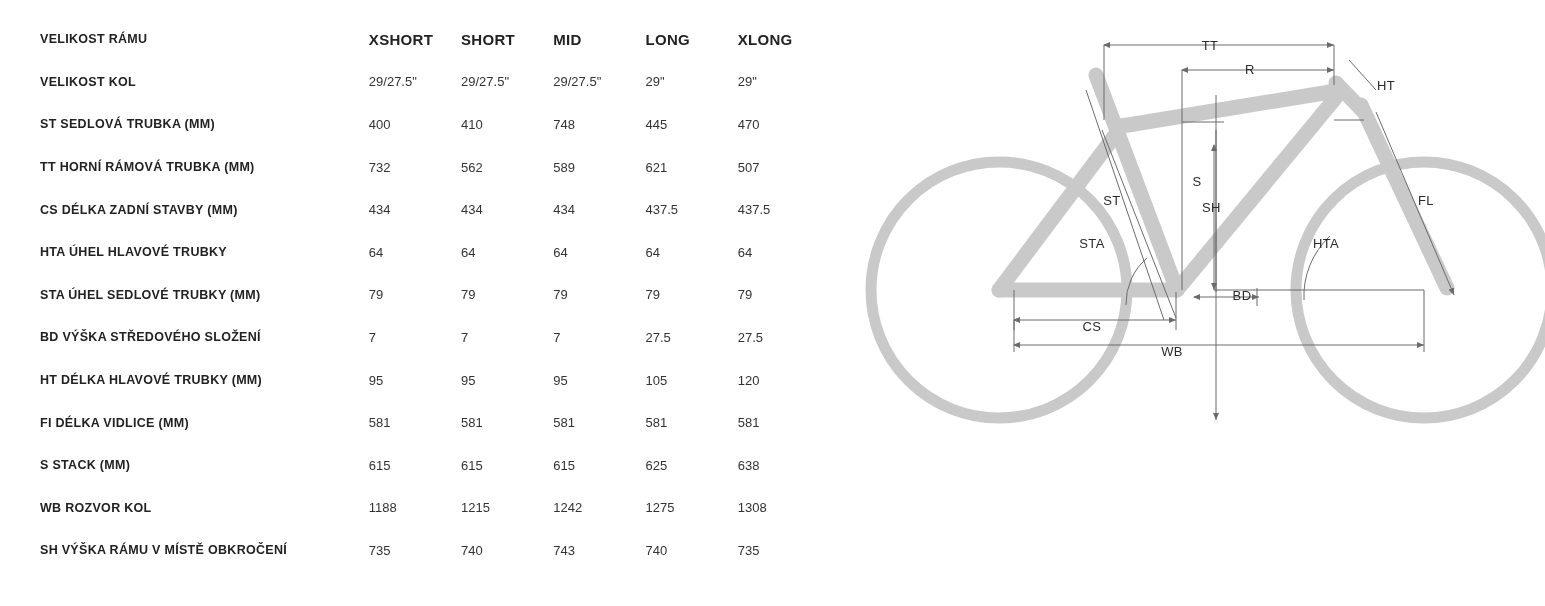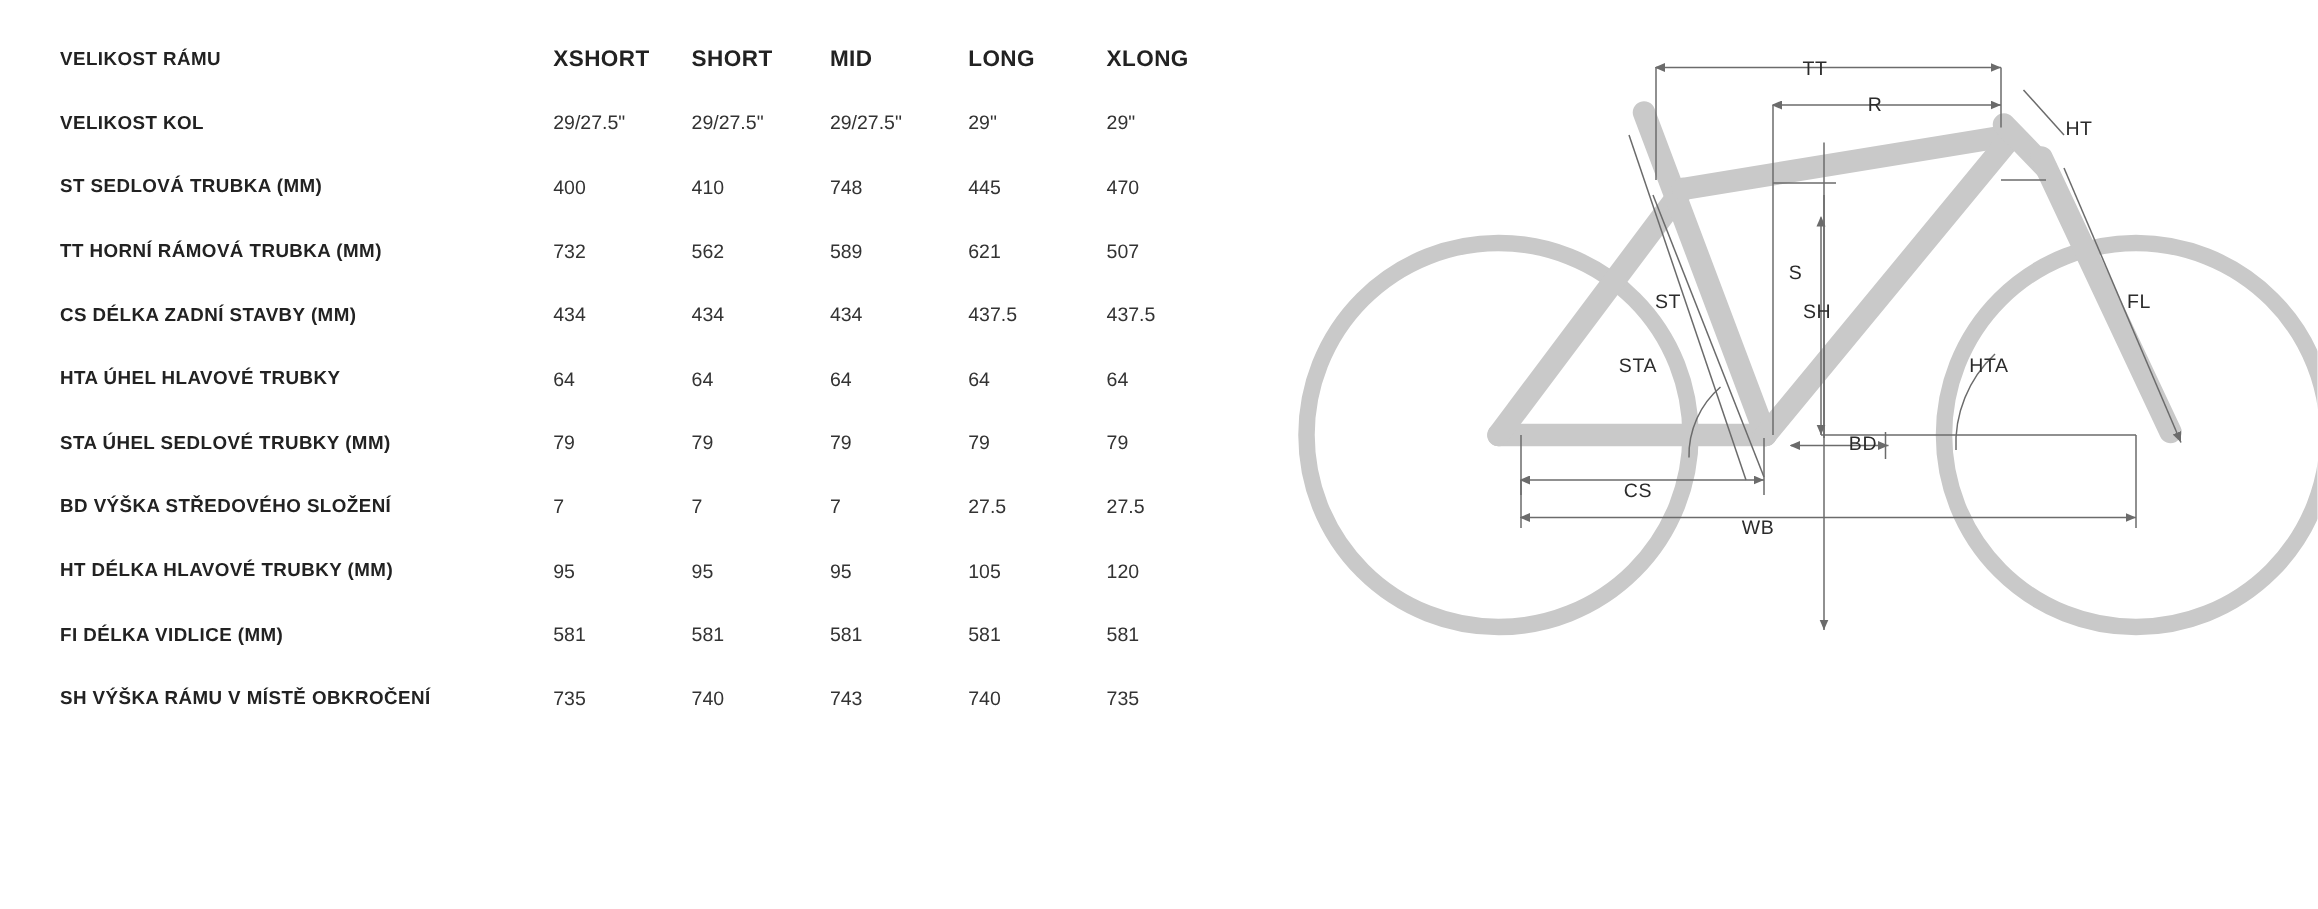--- a/index.html
+++ b/index.html
@@ -159,20 +159,36 @@
         <td class="val">105</td>
         <td class="val">120</td>
       </tr>
       <tr>
         <td class="rowhead">FI DÉLKA VIDLICE (MM)</td>
         <td class="val">581</td>
         <td class="val">581</td>
         <td class="val">581</td>
         <td class="val">581</td>
         <td class="val">581</td>
+      </tr>
+      <tr>
+        <td class="rowhead">S STACK (MM)</td>
+        <td class="val">615</td>
+        <td class="val">615</td>
+        <td class="val">615</td>
+        <td class="val">625</td>
+        <td class="val">638</td>
+      </tr>
+      <tr>
+        <td class="rowhead">WB ROZVOR KOL</td>
+        <td class="val">1188</td>
+        <td class="val">1215</td>
+        <td class="val">1242</td>
+        <td class="val">1275</td>
+        <td class="val">1308</td>
       </tr>
       <tr>
         <td class="rowhead">SH VÝŠKA RÁMU V MÍSTĚ OBKROČENÍ</td>
         <td class="val">735</td>
         <td class="val">740</td>
         <td class="val">743</td>
         <td class="val">740</td>
         <td class="val">735</td>
       </tr>
     </tbody>

